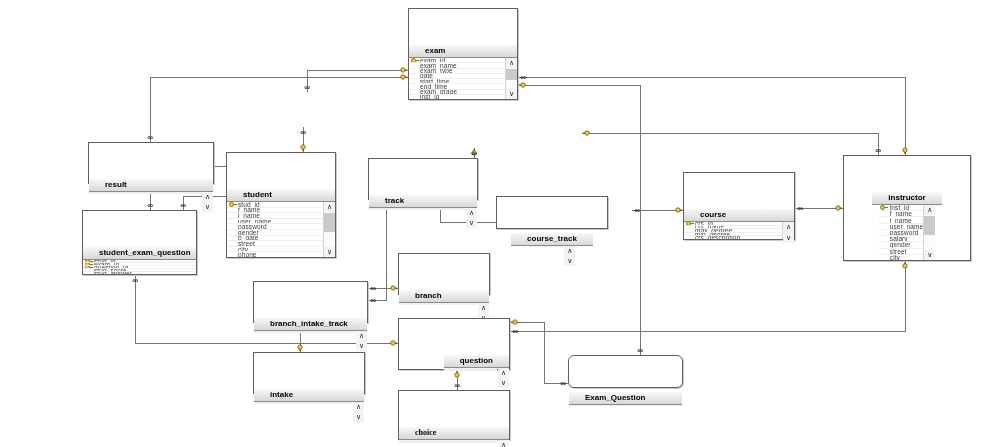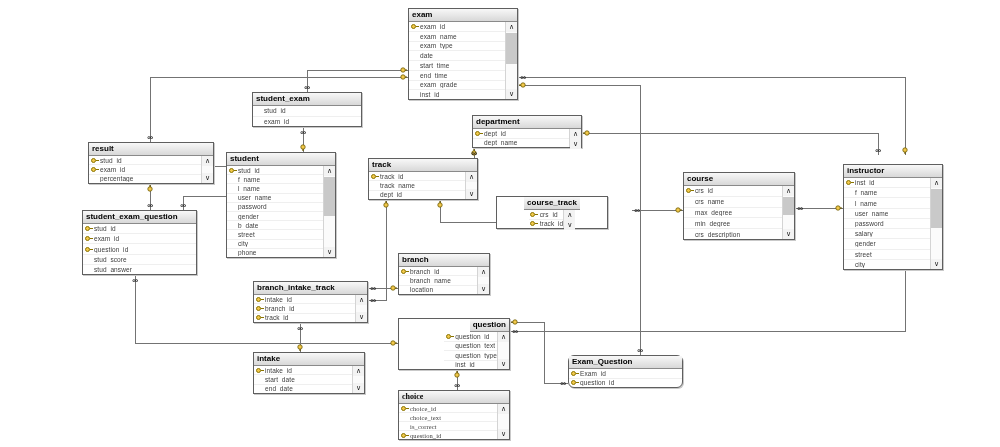--- a/index.html
+++ b/index.html
@@ -9,24 +9,24 @@
   }
   #connector-layer { position:absolute; left:0; top:0; z-index:1; }
   .conn { fill:none; stroke:#737373; stroke-width:1; shape-rendering:crispEdges; }
 
   .entity {
     position:absolute; z-index:2; background:#ffffff;
     border:1px solid #5f5f5f; box-shadow:1px 1px 0 #c9c9c9;
     display:flex; flex-direction:column; box-sizing:border-box;
   }
   .ehead {
-    flex:0 0 12px; line-height:12px; padding:0 3px;
+    flex:0 0 12px; line-height:12px; padding:0 16px;
     font-size:8px; font-weight:bold; color:#000;
     background:linear-gradient(#f8f8f8,#d8d8d8);
-    border-bottom:1px solid #8a8a8a; white-space:nowrap; overflow:hidden;
+    border-bottom:1px solid #8a8a8a; white-space:nowrap; overflow:hidden;margin-top:36px;
   }
   .ebody { flex:1; display:flex; min-height:0; }
   .erows { flex:1; display:flex; flex-direction:column; min-width:0; }
   .erow {
     flex:1; display:flex; align-items:center;
     border-bottom:1px solid #efefef; min-height:0; overflow:hidden;
   }
   .erow:last-child { border-bottom:none; }
   .kcell { flex:0 0 11px; display:flex; justify-content:center; align-items:center; }
   .pkicon { position:relative; width:8px; height:7px; display:inline-block; }
@@ -221,57 +221,20 @@
         </div>
         <div class="escroll">
           <div class="sbtn">∧</div>
           <div class="strack">
             <div class="sthumb"></div>
           </div>
           <div class="sbtn">∨</div>
         </div>
       </div>
     </div>
-    <div class="entity" style="left: 252px; top: 92px; width: 110px; height: 35px;">
-      <div class="ehead">student_exam</div>
-      <div class="ebody">
-        <div class="erows">
-          <div class="erow">
-            <span class="kcell"></span>
-            <span class="fname">stud_id</span>
-          </div>
-          <div class="erow">
-            <span class="kcell"></span>
-            <span class="fname">exam_id</span>
-          </div>
-        </div>
-      </div>
-    </div>
-    <div class="entity" style="left: 472px; top: 115px; width: 110px; height: 33px;">
-      <div class="ehead">department</div>
-      <div class="ebody">
-        <div class="erows">
-          <div class="erow">
-            <span class="kcell">
-              <span class="pkicon"></span>
-            </span>
-            <span class="fname">dept_id</span>
-          </div>
-          <div class="erow">
-            <span class="kcell"></span>
-            <span class="fname">dept_name</span>
-          </div>
-        </div>
-        <div class="escroll">
-          <div class="sbtn">∧</div>
-          <div class="strack"></div>
-          <div class="sbtn">∨</div>
-        </div>
-      </div>
-    </div>
     <div class="entity" style="left: 88px; top: 142px; width: 126px; height: 42px; justify-content: space-between;">
       <div class="ehead">result</div>
       <div class="ebody">
         <div class="erows">
           <div class="erow">
             <span class="kcell">
               <span class="pkicon"></span>
             </span>
             <span class="fname">stud_id</span>
           </div>
@@ -428,21 +391,21 @@
         </div>
         <div class="escroll">
           <div class="sbtn">∧</div>
           <div class="strack">
             <div class="sthumb"></div>
           </div>
           <div class="sbtn">∨</div>
         </div>
       </div>
     </div>
-    <div class="entity" style="left: 843px; top: 164px; width: 100px; height: 106px;">
+    <div class="entity" style="left: 843px; top: 155px; width: 128px; height: 106px; align-items: center;">
       <div class="ehead">instructor</div>
       <div class="ebody">
         <div class="erows">
           <div class="erow">
             <span class="kcell">
               <span class="pkicon"></span>
             </span>
             <span class="fname">inst_id</span>
           </div>
           <div class="erow">

